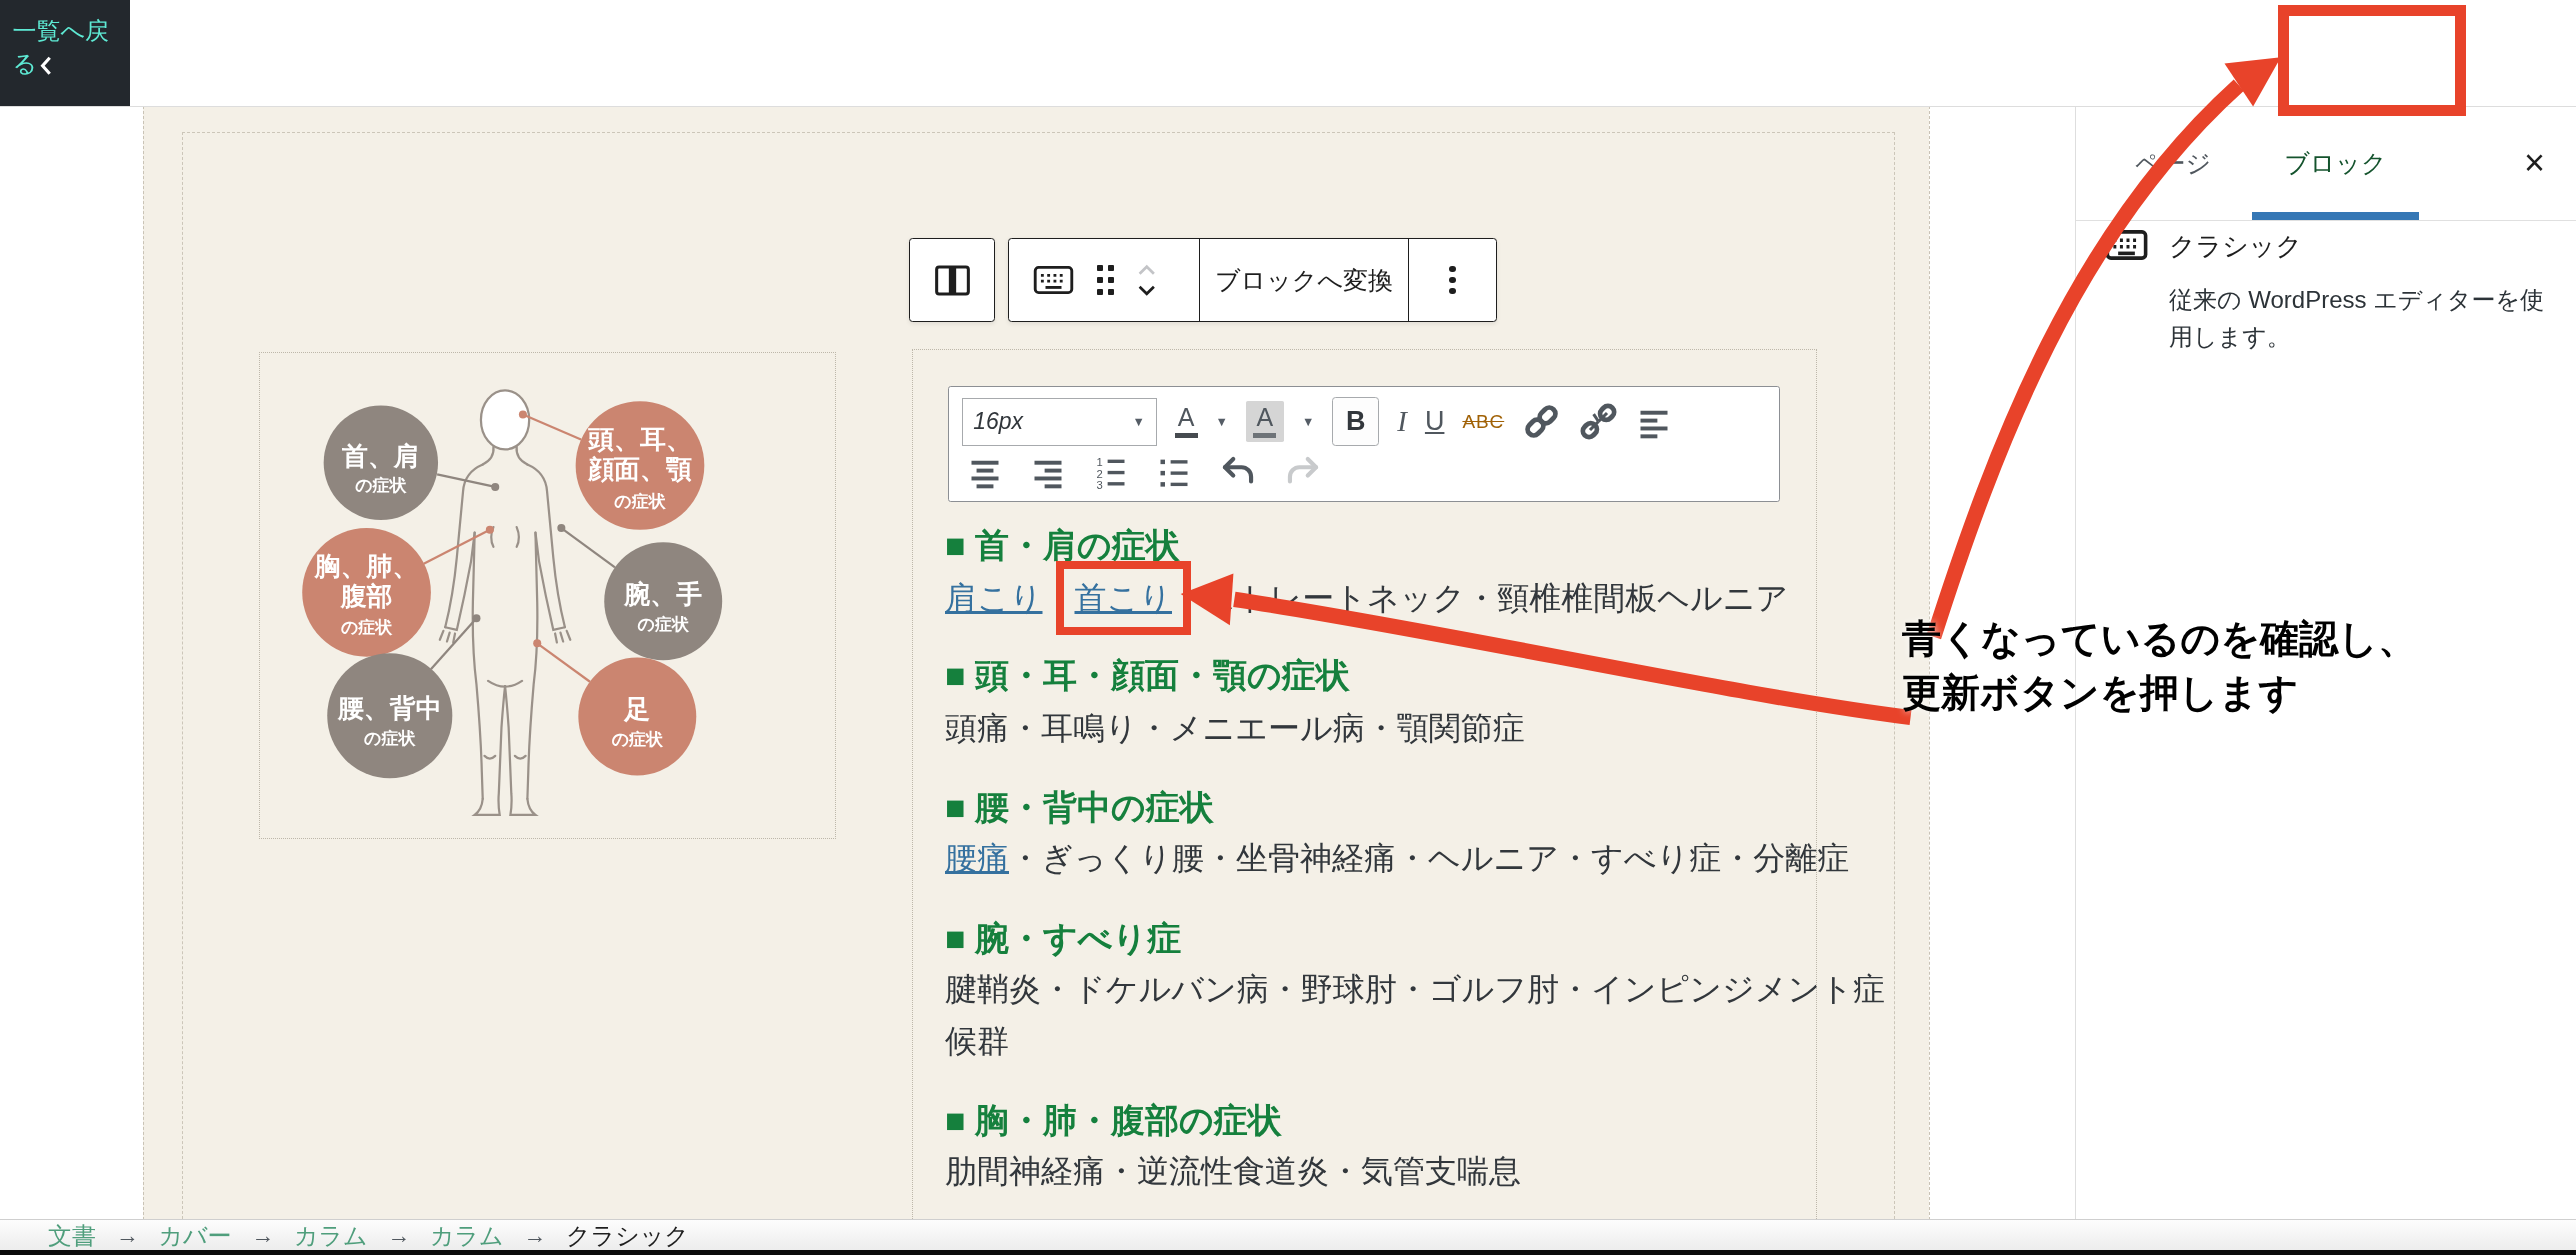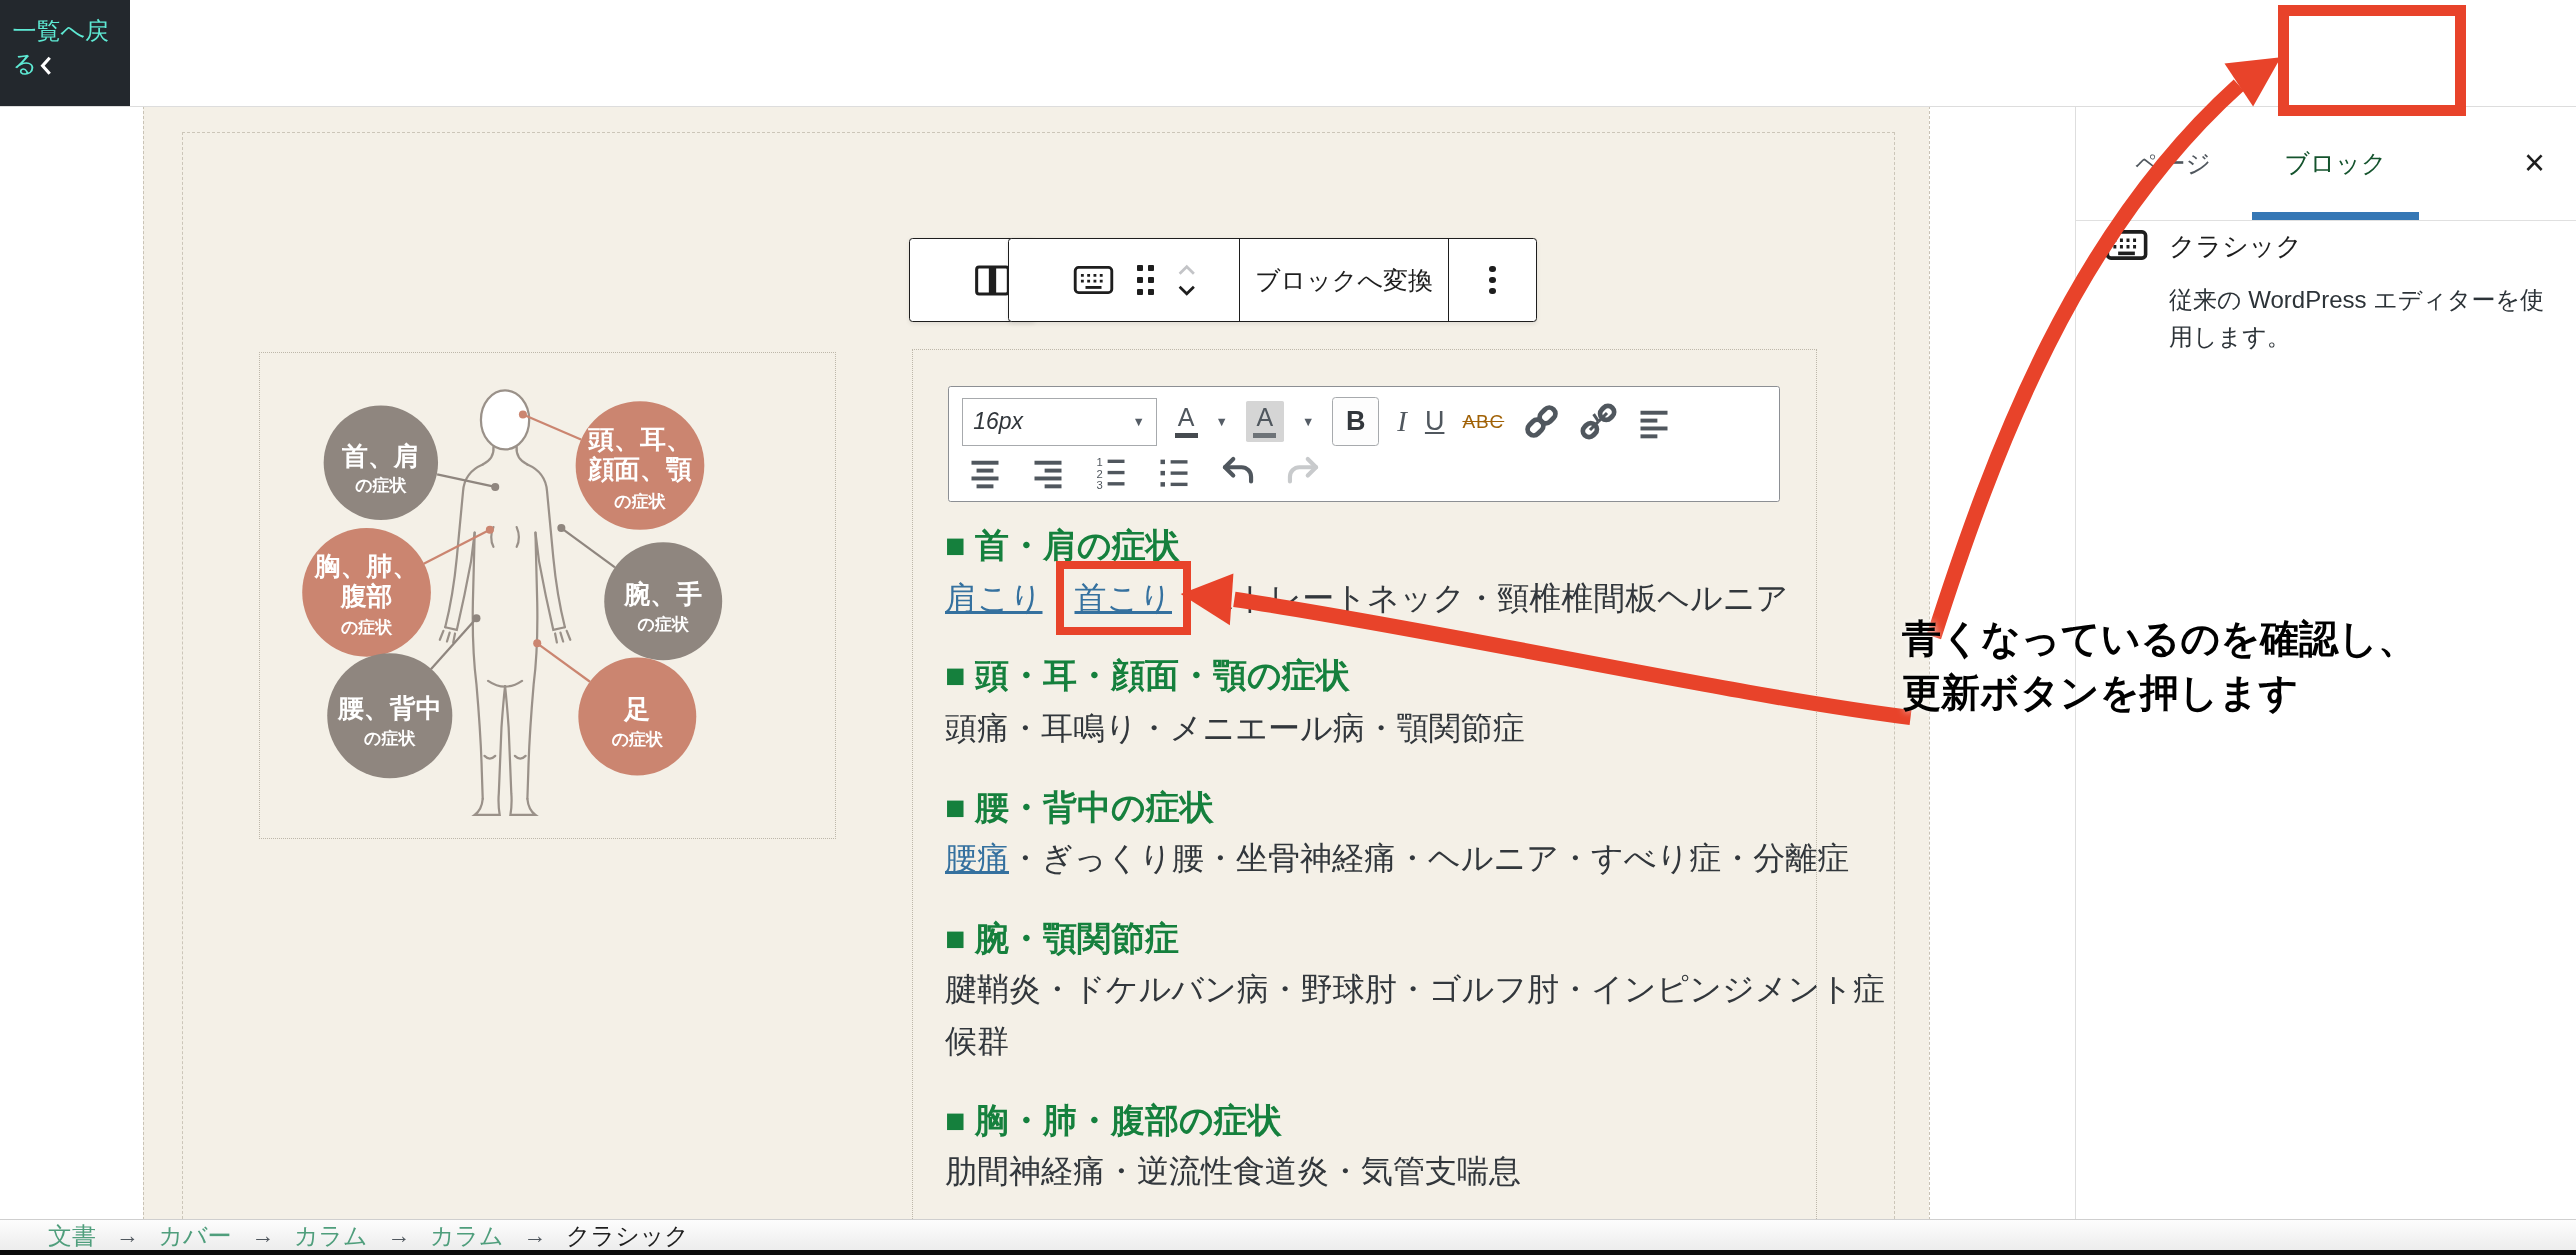--- a/index.html
+++ b/index.html
@@ -27,21 +27,21 @@
   .gear-btn{left:2503px;top:19.7px;width:68px;height:68px;background:#0c0c0c;border-radius:7.2px;
     display:flex;align-items:center;justify-content:center;}
 
   
   .cover{left:143px;top:106px;width:1786px;height:1114px;background:#f4f0e7;}
   .vdash{top:106px;height:1114px;width:0;border-left:1.8px dashed #c9c3b6;}
   .dash-rect{border:1.8px dashed #ccc6b9;}
   .dot-rect{border:1.8px dotted #bdb7aa;}
 
   
-  .blk-btn{background:#fff;border:1.8px solid #1e1e1e;border-radius:3.6px;box-shadow:0 1.8px 4.5px rgba(0,0,0,.08);z-index:6;padding-left:40px;}
+  .blk-btn{background:#fff;border:1.8px solid #1e1e1e;border-radius:3.6px;box-shadow:0 1.8px 4.5px rgba(0,0,0,.08);z-index:6;}
   .blk-main{display:flex;align-items:stretch;}
   .blk-seg1{width:190px;display:flex;align-items:center;gap:21.5px;padding-left:23px;box-sizing:border-box;}
   .blk-seg2{width:208px;border-left:1.8px solid #1e1e1e;border-right:1.8px solid #1e1e1e;
     display:flex;align-items:center;justify-content:center;font-size:25px;color:#1e1e1e;}
   .blk-seg3{flex:1;display:flex;align-items:center;justify-content:center;}
   .dots6{display:grid;grid-template-columns:6.3px 6.3px;grid-auto-rows:6.3px;gap:5.4px;}
   .dots6 i{background:#1e1e1e;border-radius:0.9px;}
   .kebab i{display:block;width:6.3px;height:6.3px;background:#1e1e1e;border-radius:50%;margin:4.5px auto;}
 
   
@@ -314,21 +314,21 @@
   </div>
 </div>
 
 <div id="classic-content" class="abs" style="left:0;top:0;width:2576px;height:1256px;pointer-events:none;">
     <div class="ed-line heading" style="top: 523px;"><span>■ 首・肩の症状</span></div>
     <div class="ed-line body" style="top: 577px;"><span class="ed-link" style="pointer-events: auto;">肩こり</span><span>・</span><span class="ed-link boxed" style="pointer-events: auto;">首こり</span><span>・ストレートネック・頸椎椎間板ヘルニア</span></div>
     <div class="ed-line heading" style="top: 653px;"><span>■ 頭・耳・顔面・顎の症状</span></div>
     <div class="ed-line body" style="top: 707px;"><span>頭痛・耳鳴り・メニエール病・顎関節症</span></div>
     <div class="ed-line heading" style="top: 785px;"><span>■ 腰・背中の症状</span></div>
     <div class="ed-line body" style="top: 837px;"><span class="ed-link" style="pointer-events: auto;">腰痛</span><span>・ぎっくり腰・坐骨神経痛・ヘルニア・すべり症・分離症</span></div>
-    <div class="ed-line heading" style="top: 916px;"><span>■ 腕・顎関節症</span></div>
+    <div class="ed-line heading" style="top: 916px;"><span>■ 腕・すべり症</span></div>
     <div class="ed-line body" style="top: 968px;"><span>腱鞘炎・ドケルバン病・野球肘・ゴルフ肘・インピンジメント症</span></div>
     <div class="ed-line body" style="top: 1020px;"><span>候群</span></div>
     <div class="ed-line heading" style="top: 1098px;"><span>■ 胸・肺・腹部の症状</span></div>
     <div class="ed-line body" style="top: 1150px;"><span>肋間神経痛・逆流性食道炎・気管支喘息</span></div>
   </div>
 
 <div class="abs topbar"></div>
 <div class="abs backbox">
   <span>一覧へ戻る</span><svg style="display:inline-block;vertical-align:middle;margin-left:1.8px;" width="14.3" height="21.5" viewBox="0 0 16 24">
       <polyline points="12,3 4,12 12,21" fill="none" stroke="#fff" stroke-width="3.5"></polyline>

